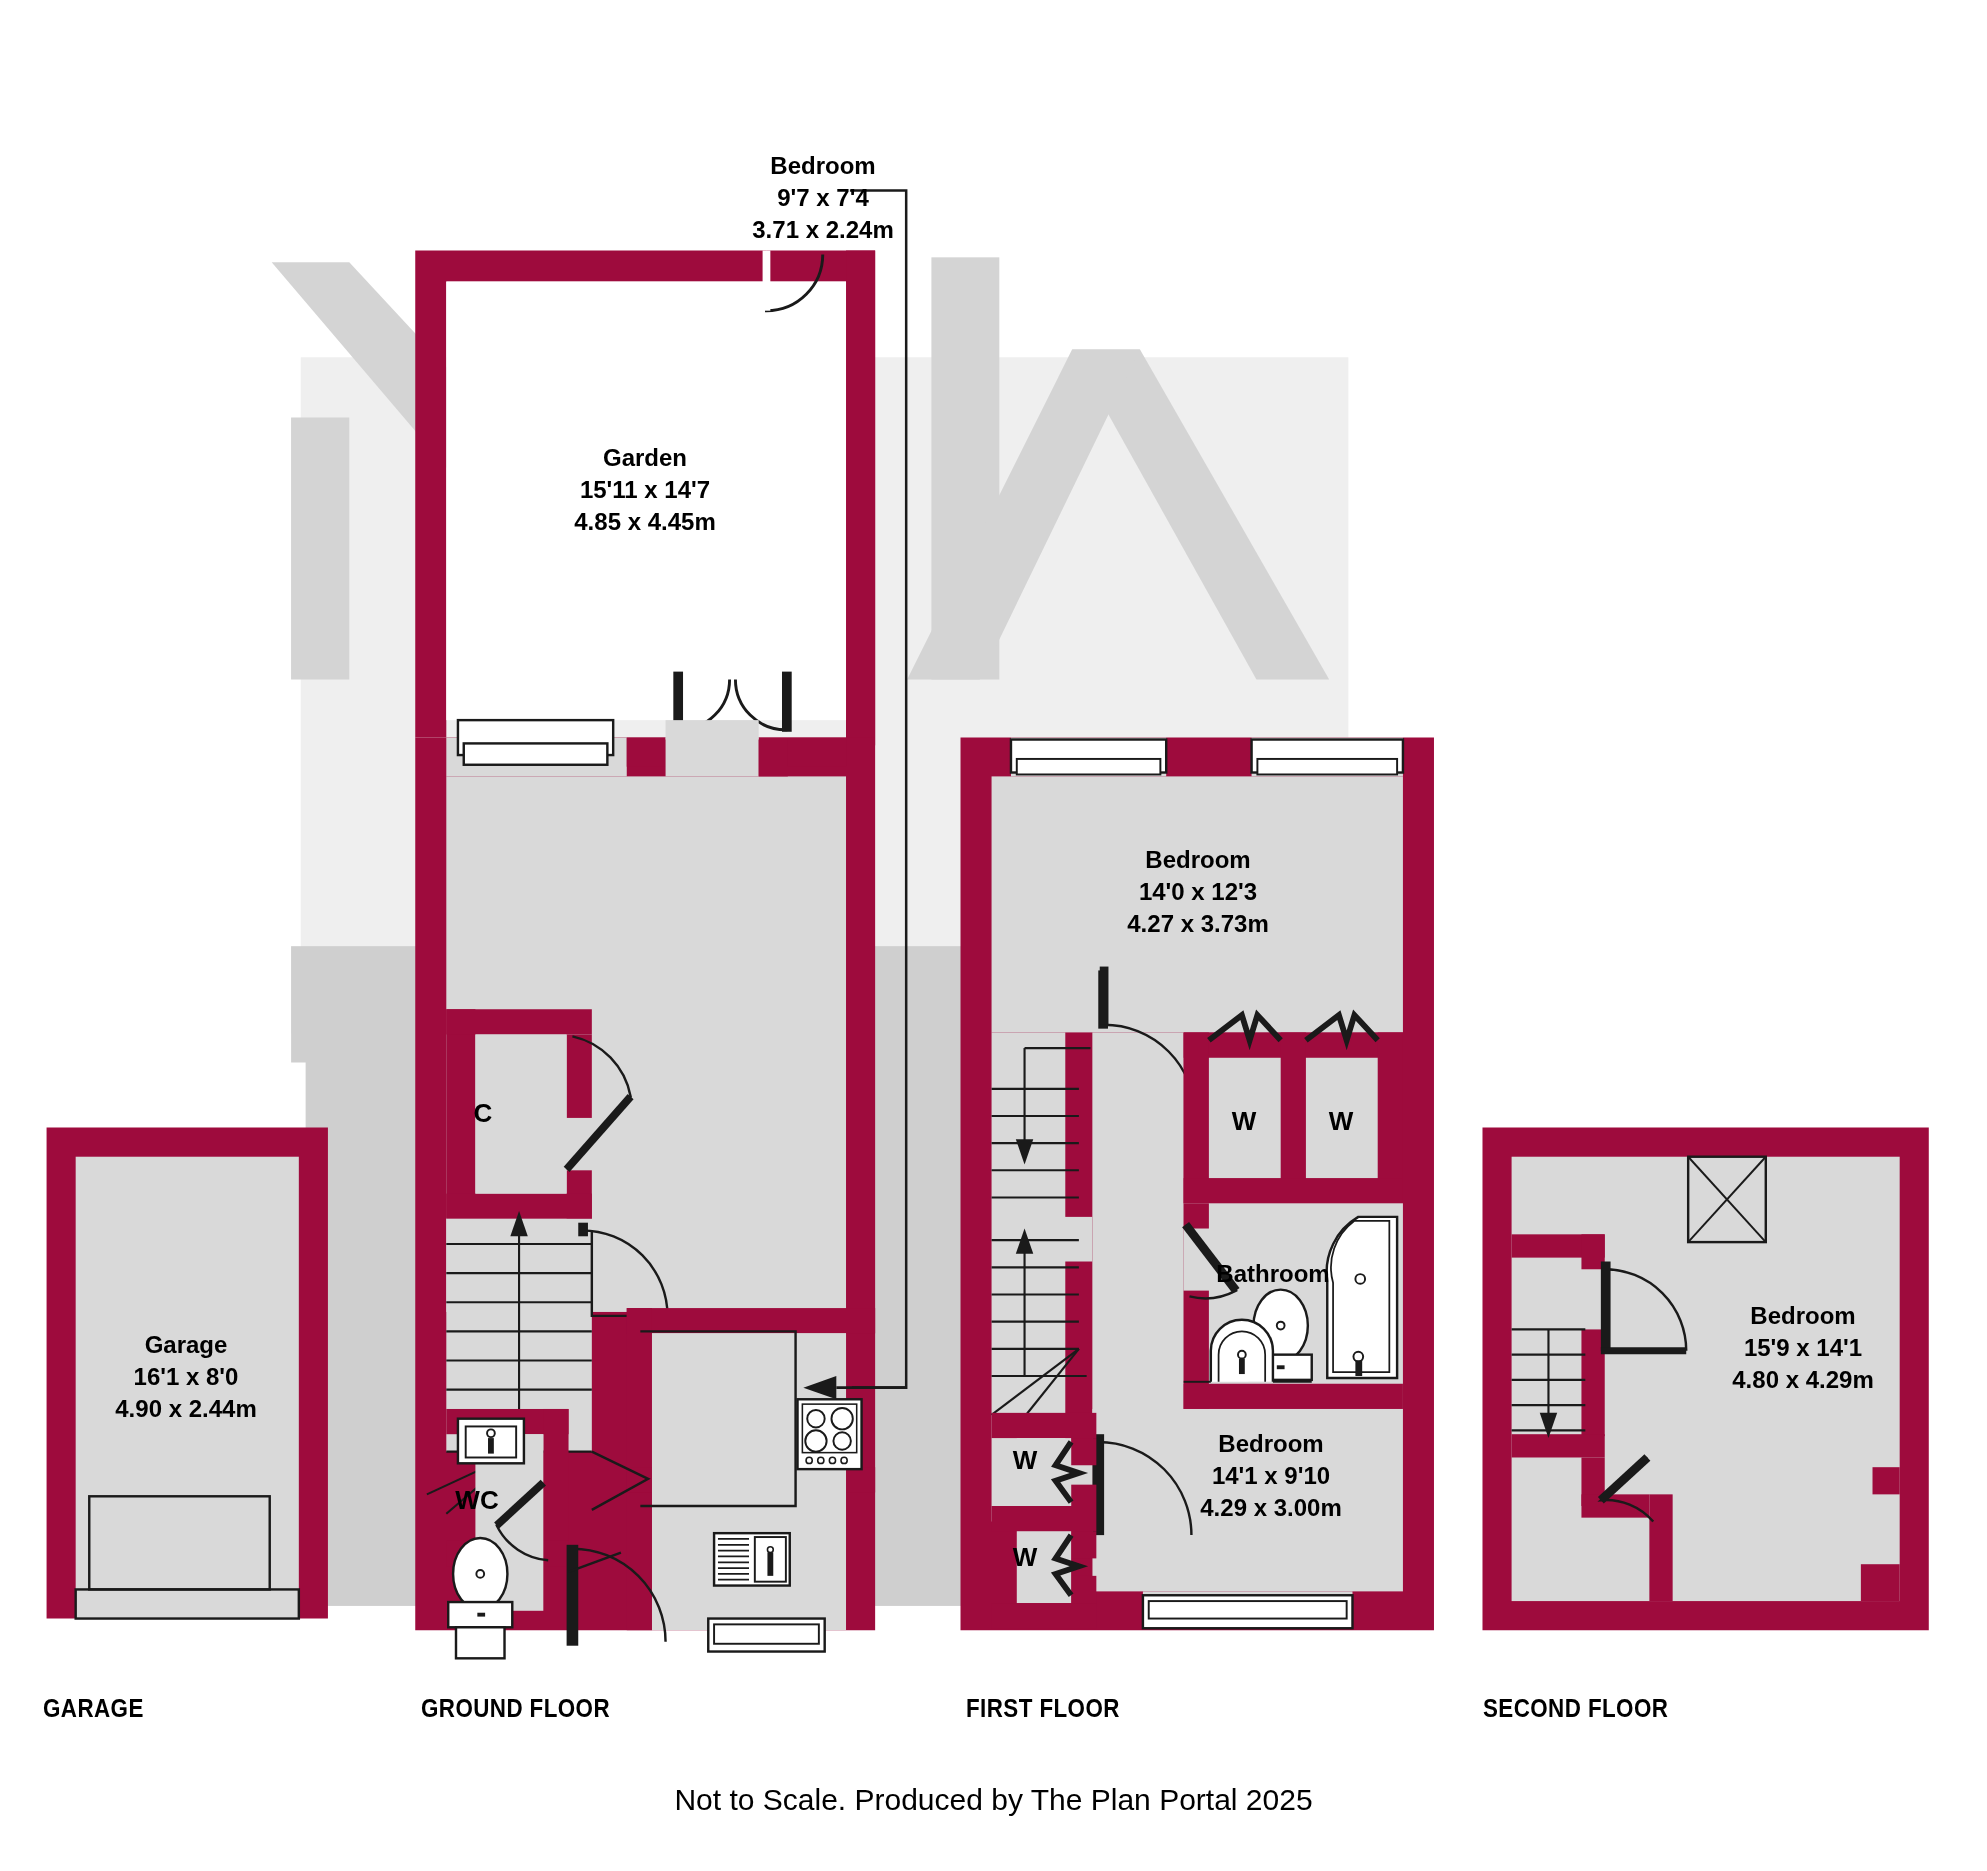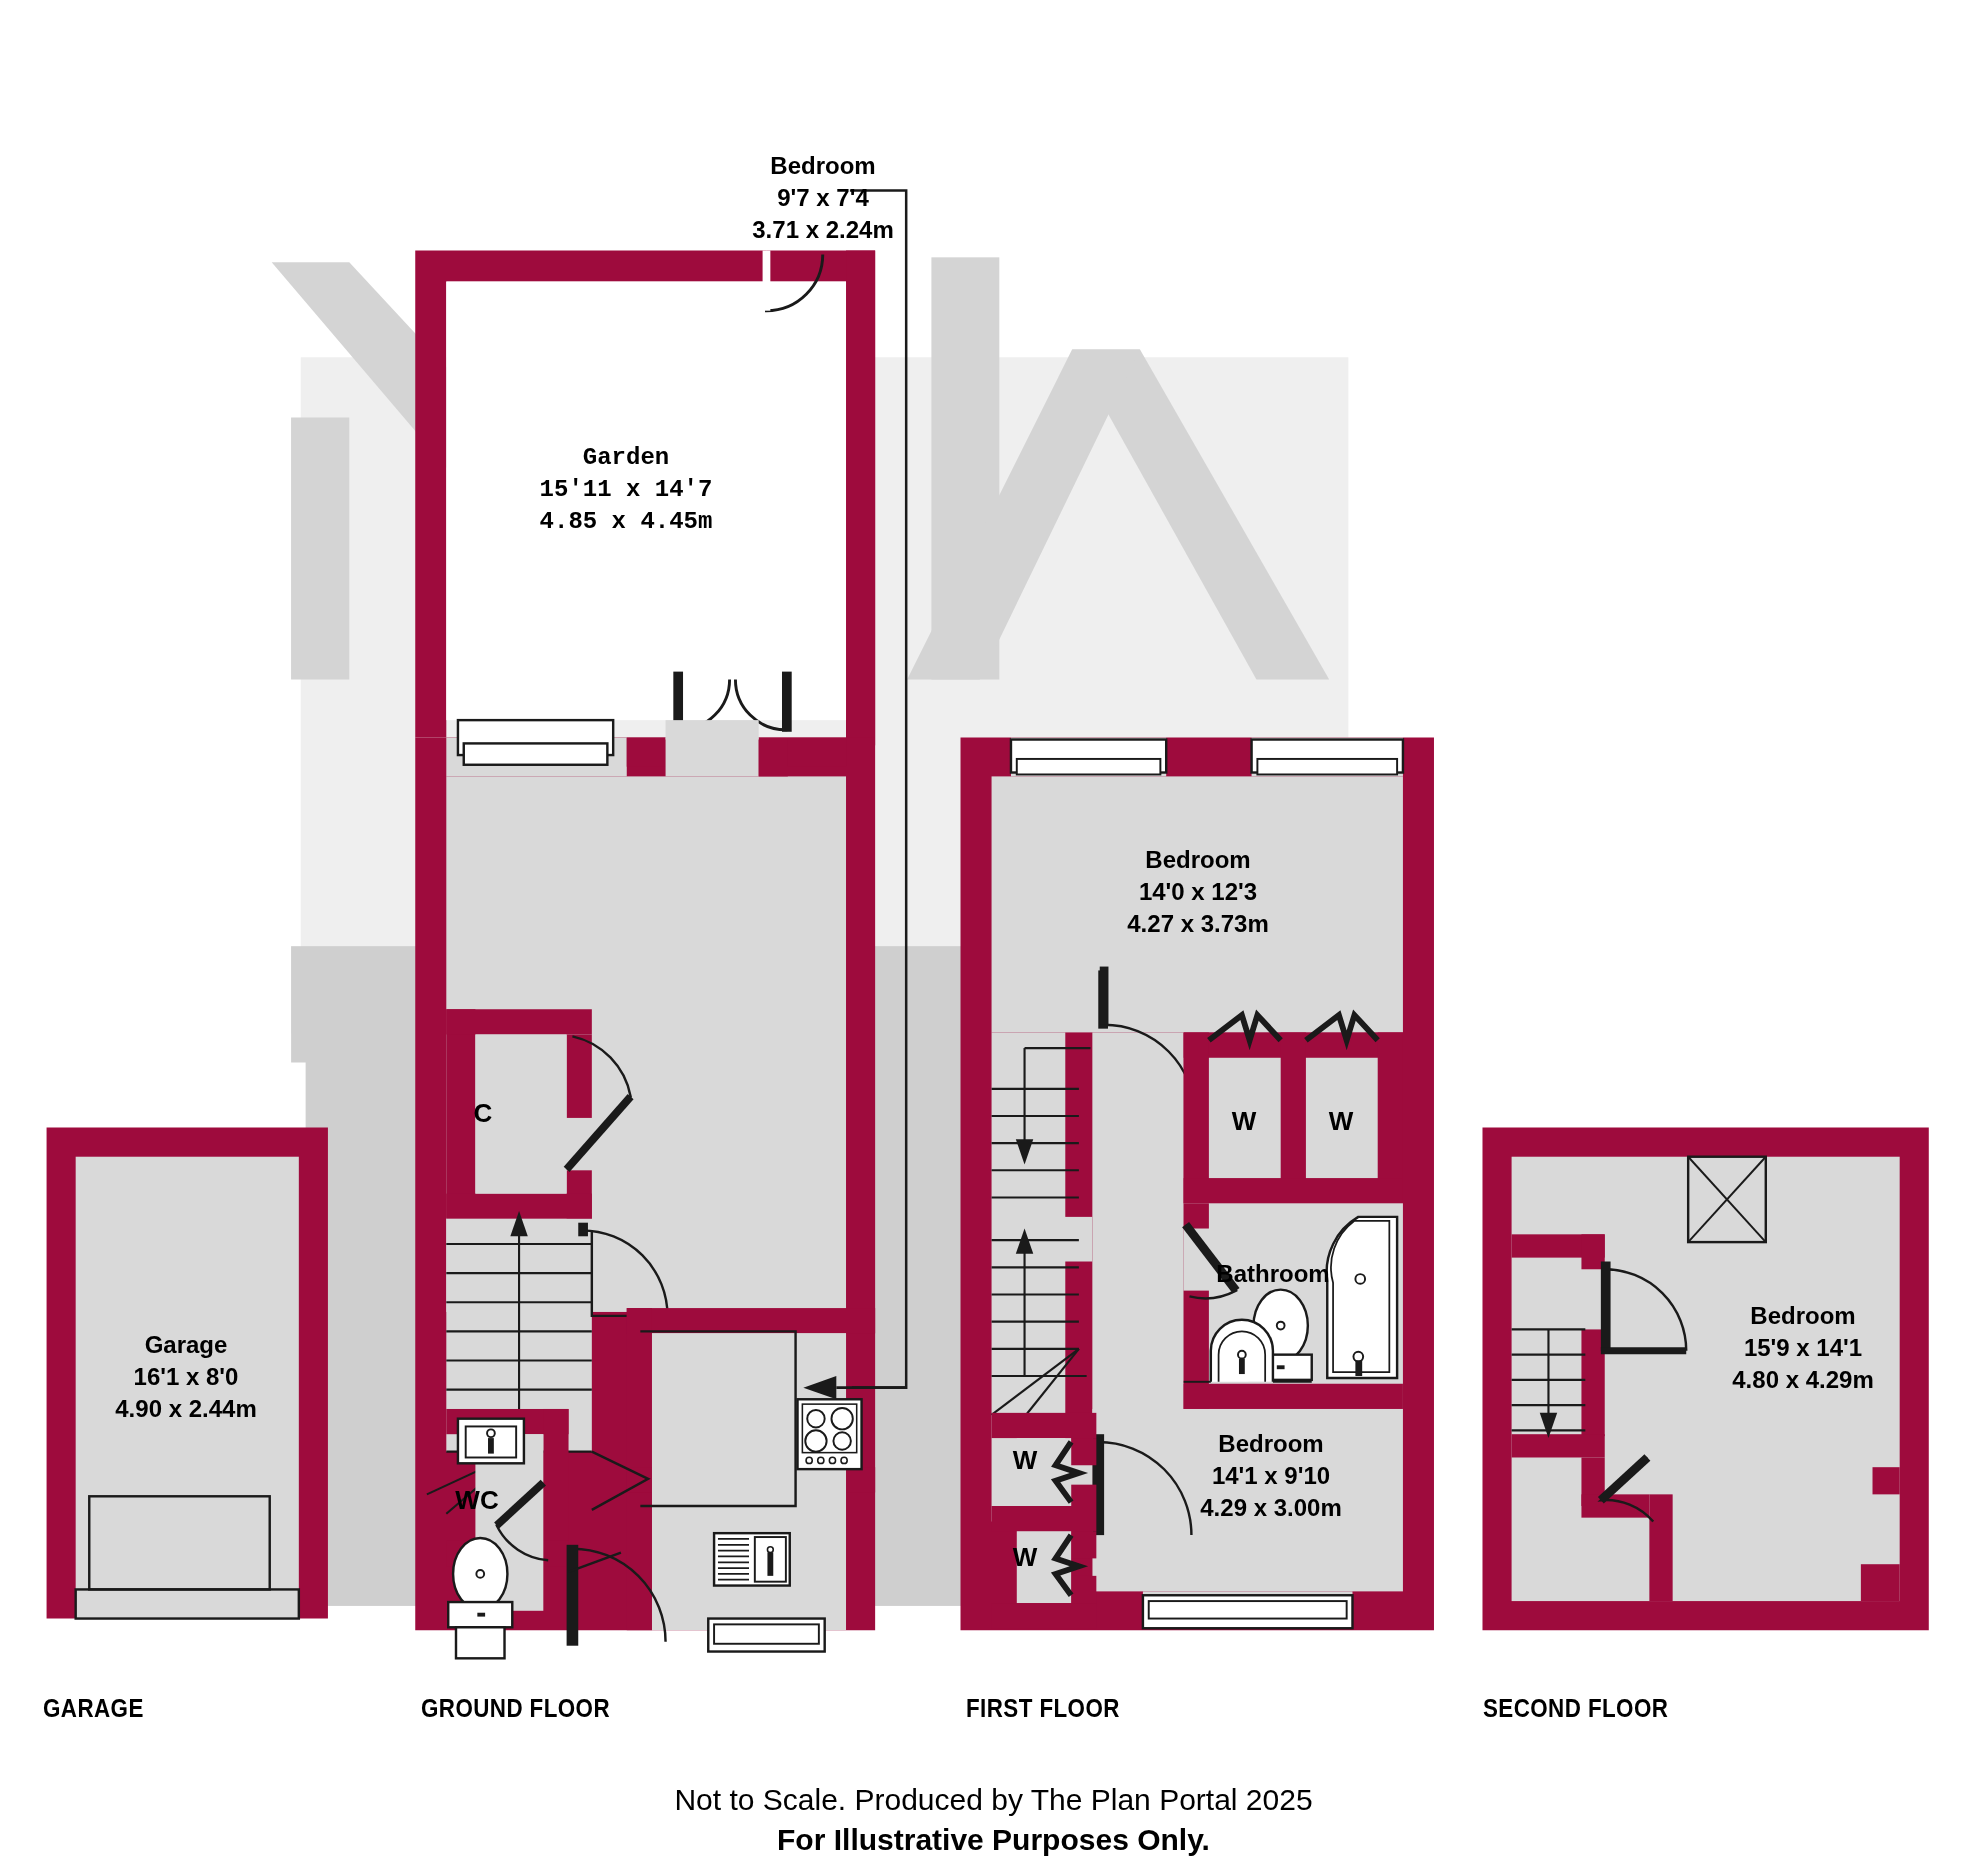--- a/index.html
+++ b/index.html
@@ -449,21 +449,21 @@
     </g>
 
   </svg>
 
   <div class="room-label" style="left:823px; top:150px;">
     <span class="nm">Bedroom</span>
     <span class="d1">9'7 x 7'4</span>
     <span class="d2">3.71 x 2.24m</span>
   </div>
 
-  <div class="room-label" style="left:626px; top:442px;font-family:Liberation Mono, monospace;">
+  <div class="room-label" style="left:645px; top:442px;">
     <span class="nm">Garden</span>
     <span class="d1">15'11 x 14'7</span>
     <span class="d2">4.85 x 4.45m</span>
   </div>
 
 
   <div class="room-label" style="left:186px; top:1329px;">
     <span class="nm">Garage</span>
     <span class="d1">16'1 x 8'0</span>
     <span class="d2">4.90 x 2.44m</span>
@@ -494,16 +494,15 @@
   <div class="mini-label" style="left:1025px; top:1460px;">W</div>
   <div class="mini-label" style="left:1025px; top:1557px;">W</div>
   <div class="bath-label" style="left:1273px; top:1242px;margin-top:32px;">Bathroom</div>
 
   <div class="floor-label" style="left:43px; top:1693px;">GARAGE</div>
   <div class="floor-label" style="left:421px; top:1693px;">GROUND FLOOR</div>
   <div class="floor-label" style="left:966px; top:1693px;">FIRST FLOOR</div>
   <div class="floor-label" style="left:1483px; top:1693px;">SECOND FLOOR</div>
 
   <div class="foot" id="foot1">Not to Scale. Produced by The Plan Portal 2025</div>
-  <div class="foot" id="foot2">For Illustrative Purposes Only.</div>
 
 </div>
 
 
 </body></html>

